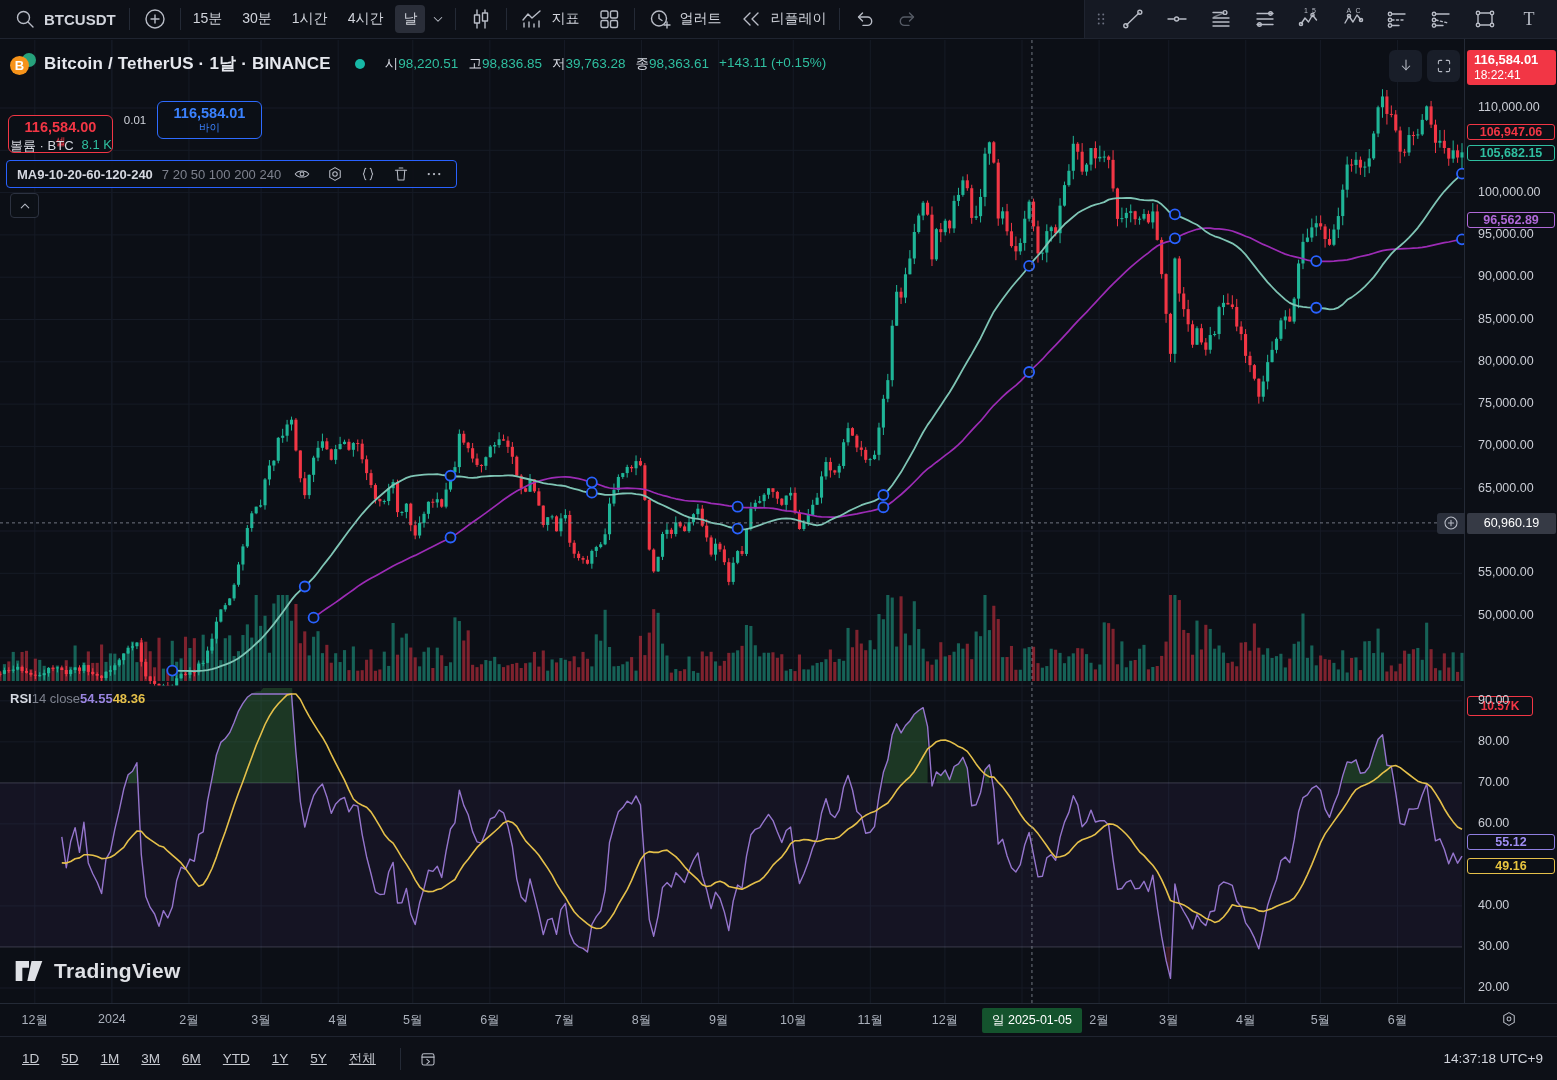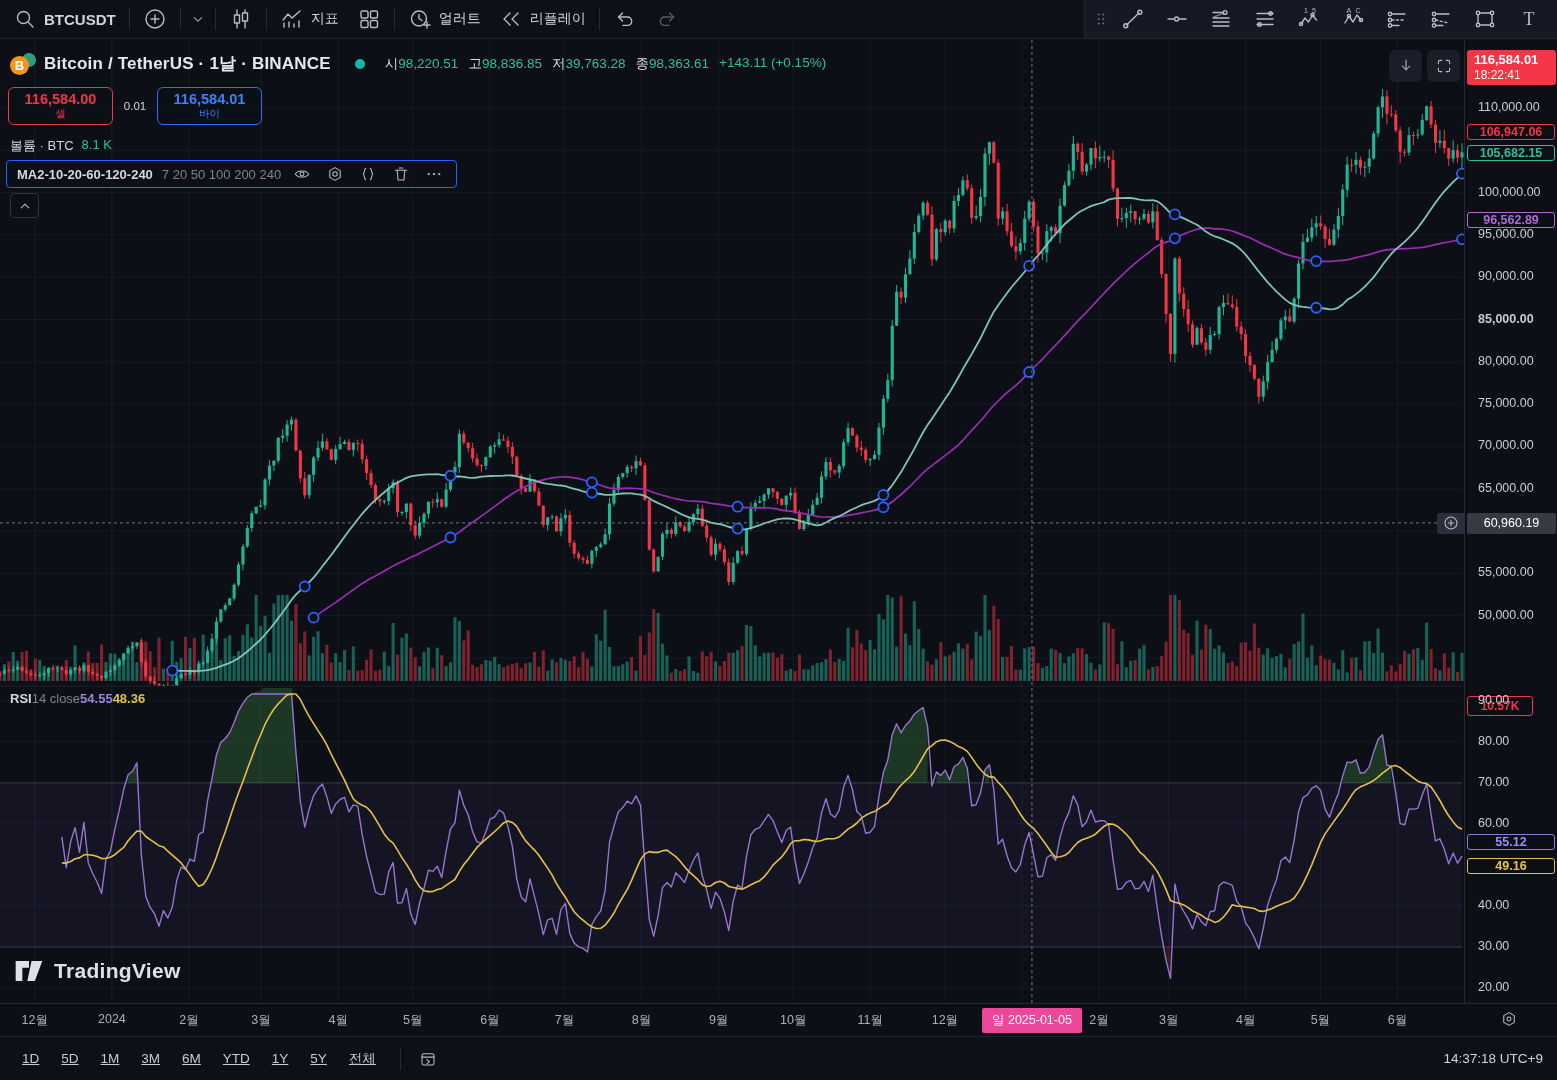--- a/index.html
+++ b/index.html
@@ -31,21 +31,21 @@
   #chart-title{font-size:17px;font-weight:600;color:#e6e8ee;letter-spacing:.2px;}
   #mkt-dot{width:10px;height:10px;border-radius:50%;background:#17b8a6;margin:0 12px 0 16px;}
   .ohlc{font-size:13.5px;display:flex;gap:10px;}
   .ohlc .k{color:#d8dbe3;}
   .ohlc .v{color:#2fbfa0;}
   #trade{left:8px;top:87px;display:flex;align-items:center;gap:0;}
   .trade-btn{width:103px;height:36px;border-radius:6px;display:flex;flex-direction:column;align-items:center;justify-content:center;
              background:rgba(12,15,22,.85);cursor:pointer;line-height:1.1;}
   .trade-btn .p{font-size:14.5px;font-weight:bold;}
   .trade-btn .l{font-size:10.5px;}
-  #sell-btn{border:1px solid #f23645;color:#f23645;}
+  #sell-btn{border:1px solid #f23645;color:#f23645;margin-top:28px;}
   #buy-btn{border:1px solid #2e6bff;color:#3b82ff;}
   #spread{width:44px;text-align:center;font-size:11.5px;color:#d1d4dc;}
   #vol-legend{left:10px;top:137px;font-size:13px;display:flex;gap:8px;}
   #vol-legend .t{color:#d5d8e0;}
   #vol-legend .v{color:#2fbfa0;}
   #ma-pill{left:6px;top:160px;height:26px;display:flex;align-items:center;gap:9px;padding:0 10px;
            border:1px solid #2962ff;border-radius:4px;background:rgba(13,16,23,.92);}
   #ma-pill .t{font-size:13px;font-weight:bold;color:#d5d8e0;}
   #ma-pill .p{font-size:13px;color:#7d8materials;color:#7d818d;}
   .pill-ic{width:24px;height:22px;display:flex;align-items:center;justify-content:center;cursor:pointer;border-radius:3px;}
@@ -75,21 +75,21 @@
   #vol-box{position:absolute;left:2px;top:658px;width:66px;height:20px;border:1px solid #f23645;border-radius:3px;
            color:#f23645;background:#0c0f16;display:flex;align-items:center;justify-content:center;
            font-size:12px;font-weight:bold;box-sizing:border-box;}
   
   #pane-btns{position:absolute;left:1389px;top:50px;display:flex;gap:5px;z-index:3;}
   .pane-btn{width:33px;height:32px;background:#191e29;border-radius:6px;display:flex;align-items:center;justify-content:center;cursor:pointer;}
   
   #time-axis{position:absolute;left:0;top:1003px;width:1557px;height:33px;background:#0c0f16;
              border-top:1px solid #242a36;z-index:4;}
   .month{position:absolute;top:8px;transform:translateX(-50%);font-size:12.5px;color:#aab0bb;white-space:nowrap;}
-  #xh-date{position:absolute;top:4px;transform:translateX(-50%);background:#ec4899;color:#fff;border-radius:2px;
+  #xh-date{position:absolute;top:4px;transform:translateX(-50%);background:#14532d;color:#fff;border-radius:2px;
            padding:4px 10px;font-size:12.5px;white-space:nowrap;text-align:center;}
   #axis-gear{position:absolute;left:1500px;top:6px;cursor:pointer;}
   
   #bottombar{position:absolute;left:0;top:1036px;width:1557px;height:44px;background:#0d1017;
              border-top:1px solid #1f2430;display:flex;align-items:center;z-index:6;padding:0 14px;box-sizing:border-box;}
   .range{font-size:13.5px;color:#c7cad1;padding:6px 8px;border-radius:4px;cursor:pointer;margin-right:6px;text-decoration:underline;}
   #clock{margin-left:auto;font-size:13.5px;color:#d1d4dc;cursor:pointer;}
 </style>
 </head>
 <body>
@@ -1201,20 +1201,27 @@
     <div class="tb-btn">
       <span>
         <svg class="ic" viewBox="0 0 24 24">
             <circle cx="12" cy="12" r="9"></circle>
             <line x1="12" y1="8" x2="12" y2="16"></line>
             <line x1="8" y1="12" x2="16" y2="12"></line>
           </svg>
       </span>
     </div>
     <div class="tb-sep"></div>
+    <div id="intervals" style="display:flex;align-items:center;gap:4px;">
+        <div class="interval">15분</div>
+        <div class="interval">30분</div>
+        <div class="interval">1시간</div>
+        <div class="interval">4시간</div>
+        <div class="interval active">날</div>
+      </div>
     <div class="tb-btn" style="padding:0 4px;">
       <span>
         <svg class="ic sm" viewBox="0 0 24 24">
             <polyline points="7,10 12,15 17,10"></polyline>
           </svg>
       </span>
     </div>
     <div class="tb-sep"></div>
     <div class="tb-btn">
       <span>
@@ -1413,21 +1420,21 @@
       <span class="l">바이</span>
     </div>
   </div>
 
   <div class="ovl" id="vol-legend">
     <span class="t">볼륨 · BTC</span>
     <span class="v">8.1 K</span>
   </div>
 
   <div class="ovl" id="ma-pill">
-    <span class="t">MA2-10-20-60-120-240</span>
+    <span class="t">MA9-10-20-60-120-240</span>
     <span class="p">7 20 50 100 200 240</span>
     <span class="pill-ic">
       <svg class="ic sm" viewBox="0 0 24 24">
           <path d="M3,12 C6.5,6.5 17.5,6.5 21,12 C17.5,17.5 6.5,17.5 3,12 Z"></path>
           <circle cx="12" cy="12" r="2.6"></circle>
         </svg>
     </span>
     <span class="pill-ic">
       <svg class="ic sm" viewBox="0 0 24 24">
           <path d="M12,3.5 l7,4 v9 l-7,4 l-7,-4 v-9 Z"></path>
@@ -1508,21 +1515,21 @@
             <line x1="8.5" y1="12" x2="15.5" y2="12"></line>
           </svg>
       </div>
       <div id="xh-price">60,960.19</div>
     </div>
     <div id="vol-box">10.57K</div>
   <div class="tick" style="top: 62px;">110,000.00</div>
       <div class="tick" style="top: 146.6px;">100,000.00</div>
       <div class="tick" style="top: 188.9px;">95,000.00</div>
       <div class="tick" style="top: 231.2px;">90,000.00</div>
-      <div class="tick" style="top: 273.5px; font-weight: bold;">85,000.00</div>
+      <div class="tick" style="top: 273.5px;">85,000.00</div>
       <div class="tick" style="top: 315.8px;">80,000.00</div>
       <div class="tick" style="top: 358.1px;">75,000.00</div>
       <div class="tick" style="top: 400.4px;">70,000.00</div>
       <div class="tick" style="top: 442.7px;">65,000.00</div>
       <div class="tick" style="top: 527.3px;">55,000.00</div>
       <div class="tick" style="top: 569.6px;">50,000.00</div>
       <div class="axbox" style="top: 85.8279px; border: 1px solid rgb(242, 54, 69); color: rgb(242, 54, 69);">106,947.06</div>
       <div class="axbox" style="top: 106.828px; border: 1px solid rgb(47, 191, 160); color: rgb(47, 191, 160);">105,682.15</div>
       <div class="axbox" style="top: 173.678px; border: 1px solid rgb(176, 105, 216); color: rgb(176, 105, 216);">96,562.89</div>
       <div class="tick" style="top: 654.825px;">90.00</div>

